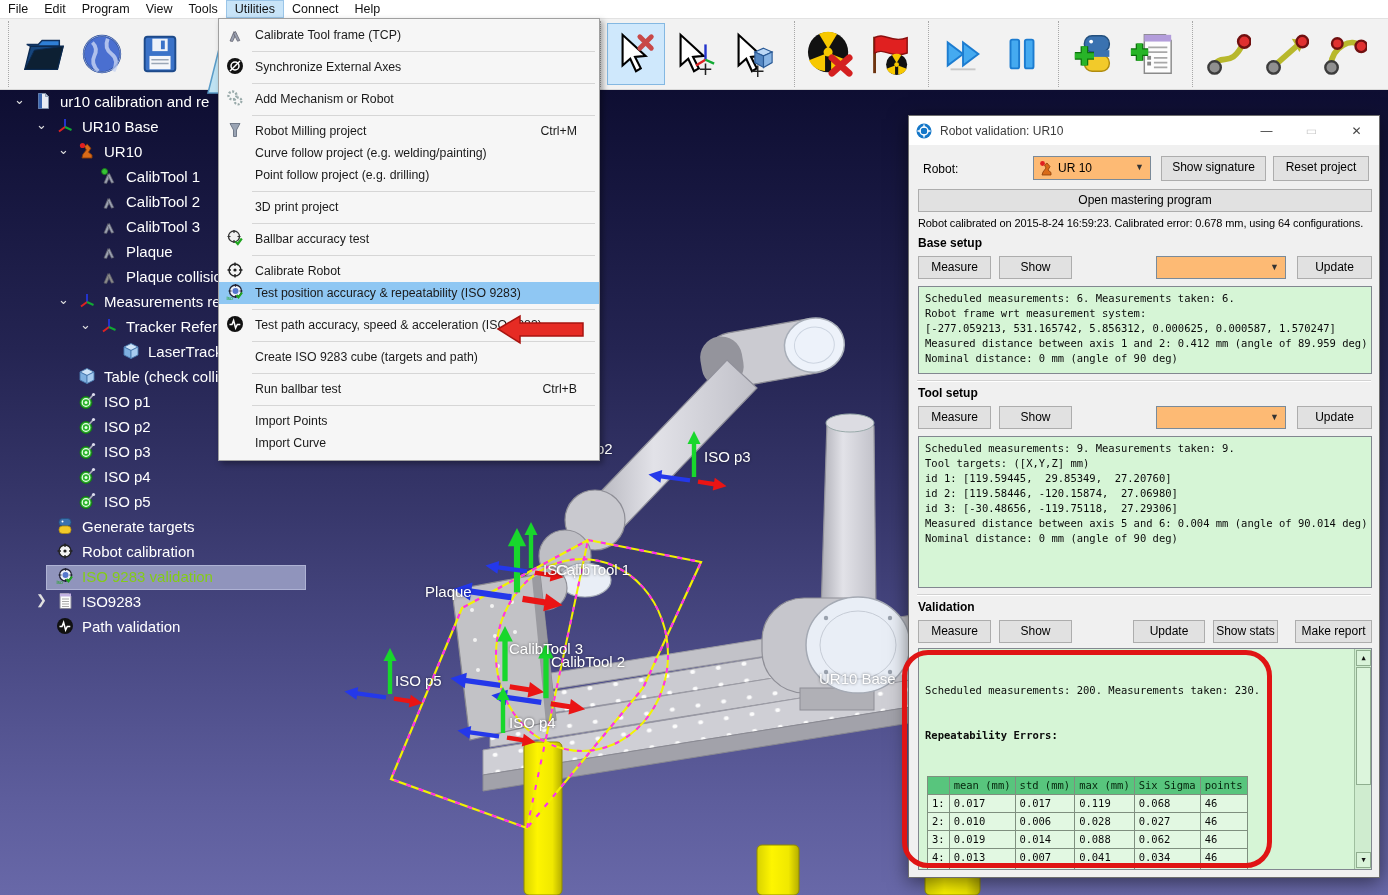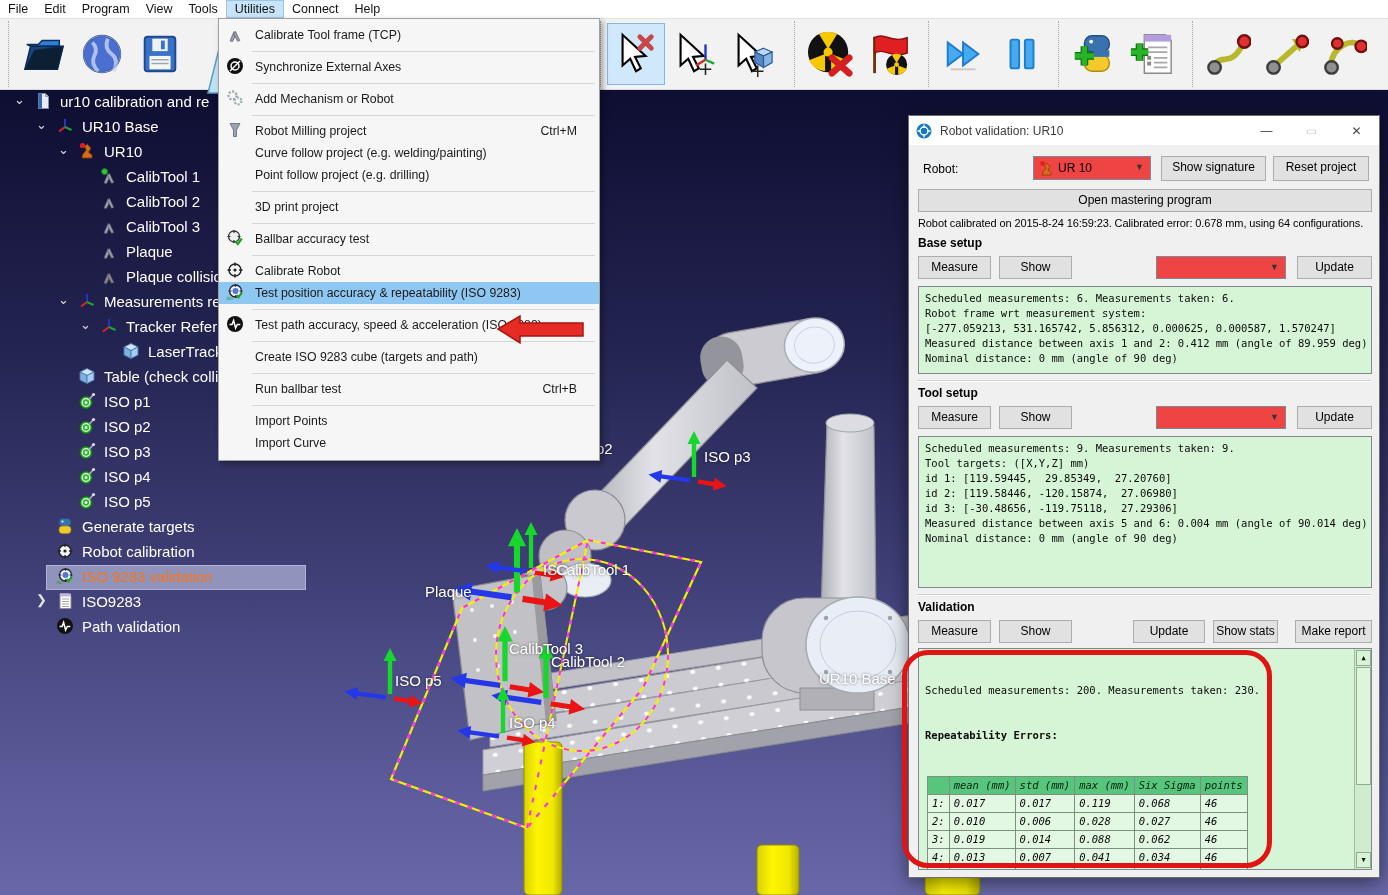--- a/index.html
+++ b/index.html
@@ -31,21 +31,21 @@
                  text-shadow:0 0 3px rgba(0,0,0,.55); z-index:4; }
 
   
   .tree { position:absolute; left:0; top:90px; width:420px; z-index:5; }
   .tree-row { position:relative; height:25px; display:flex; align-items:center; color:#fff;
               font-size:15px; white-space:nowrap; }
   .tree-row .exp { position:absolute; color:#e0e0e0; font-size:13px; top:2px; }
   .tree-row .ticon { position:absolute; top:2px; width:20px; height:20px; }
   .tree-row .tlabel { position:absolute; top:3px; }
   .tree-sel { position:absolute; height:25px; background:#9094bc; border:1px solid #aeb2d4; }
-  .tree-row.selected .tlabel { color:#f97316; }
+  .tree-row.selected .tlabel { color:#84cc16; }
 
   
   .umenu { position:absolute; left:218px; top:18px; width:382px; background:#f6f6f6;
            border:1px solid #a0a0a0; box-shadow:3px 3px 6px rgba(0,0,0,.35); z-index:40;
            padding:5px 0 6px 0; font-size:12.3px; color:#1a1a1a; }
   .umenu-item { height:22px; display:flex; align-items:center; position:relative; }
   .umenu-item.hl { background:#8fc7f3; }
   .umenu-item .micon { width:20px; margin-left:7px; }
   .umenu-item .mlabel { margin-left:9px; }
   .umenu-item .mshortcut { position:absolute; right:22px; }
@@ -62,39 +62,39 @@
            font-size:12px; color:#000; }
   .titlebar { position:absolute; left:0; top:0; right:0; height:29px; background:#ffffff;
               display:flex; align-items:center; }
   .ttitle { margin-left:8px; color:#3c3c3c; font-size:12px; }
   .wbtns { position:absolute; right:0; top:0; height:29px; display:flex; }
   .wbtn { width:45px; height:29px; display:flex; align-items:center; justify-content:center;
           color:#444; font-size:12px; }
   .wbtn.maxi { color:#c8c8c8; }
   .btn { position:absolute; background:#e1e1e1; border:1px solid #adadad; text-align:center;
          font-size:12px; padding-top:3px; height:23px; }
-  .combo { position:absolute; background:#ef4444; border:1px solid #7a8a99; height:24px; }
+  .combo { position:absolute; background:#fdba74; border:1px solid #7a8a99; height:24px; }
   .combo .caret { position:absolute; right:6px; top:5px; font-size:9px; color:#333; }
   .combo .cval { position:absolute; left:24px; top:4px; }
   .combo .rmini { position:absolute; left:4px; top:3px; }
   .plabel { position:absolute; font-size:12px; }
   .pheading { position:absolute; font-weight:bold; font-size:12px; }
   .pnote { position:absolute; font-size:11px; letter-spacing:-0.1px; }
   .psep { position:absolute; left:8px; right:8px; height:2px;
           border-top:1px solid #d2d2d2; border-bottom:1px solid #ffffff; }
   .greenbox { position:absolute; background:#d6f5d6; border:1px solid #828790;
               font-family:"DejaVu Sans Mono", monospace; font-size:10.5px; line-height:15px;
               white-space:pre; overflow:hidden; padding:4px 6px; color:#0a0a0a; }
   .gtitle { font-weight:bold; }
   table.gtab { border-collapse:collapse; margin:3px 0 8px 2px;
                font-family:"DejaVu Sans Mono", monospace; font-size:10.5px; }
   table.gtab td, table.gtab th { border:1px solid #7f8f7f; padding:1px 4px; text-align:left;
                font-weight:normal; background:#e2f8e2; }
   table.gtab th { background:#58c57d; color:#05240c; }
-  table.gtab { border:1px solid #6f7f6f; background:#cfeccf;font-style:italic; }
+  table.gtab { border:1px solid #6f7f6f; background:#cfeccf; }
   
   .vsb { position:absolute; width:17px; background:#cfeccf; border-left:1px solid #9fbf9f; }
   .vsb .sbtn { position:absolute; left:1px; width:15px; height:16px; background:#d9f3d9;
                border:1px solid #8fae8f; font-size:7px; text-align:center; line-height:15px; color:#111; }
   .vsb .sthumb { position:absolute; left:1px; width:15px; background:#dcf5dc; border:1px solid #8fae8f; }
 </style>
 </head>
 <body>
 
 <div class="app">

